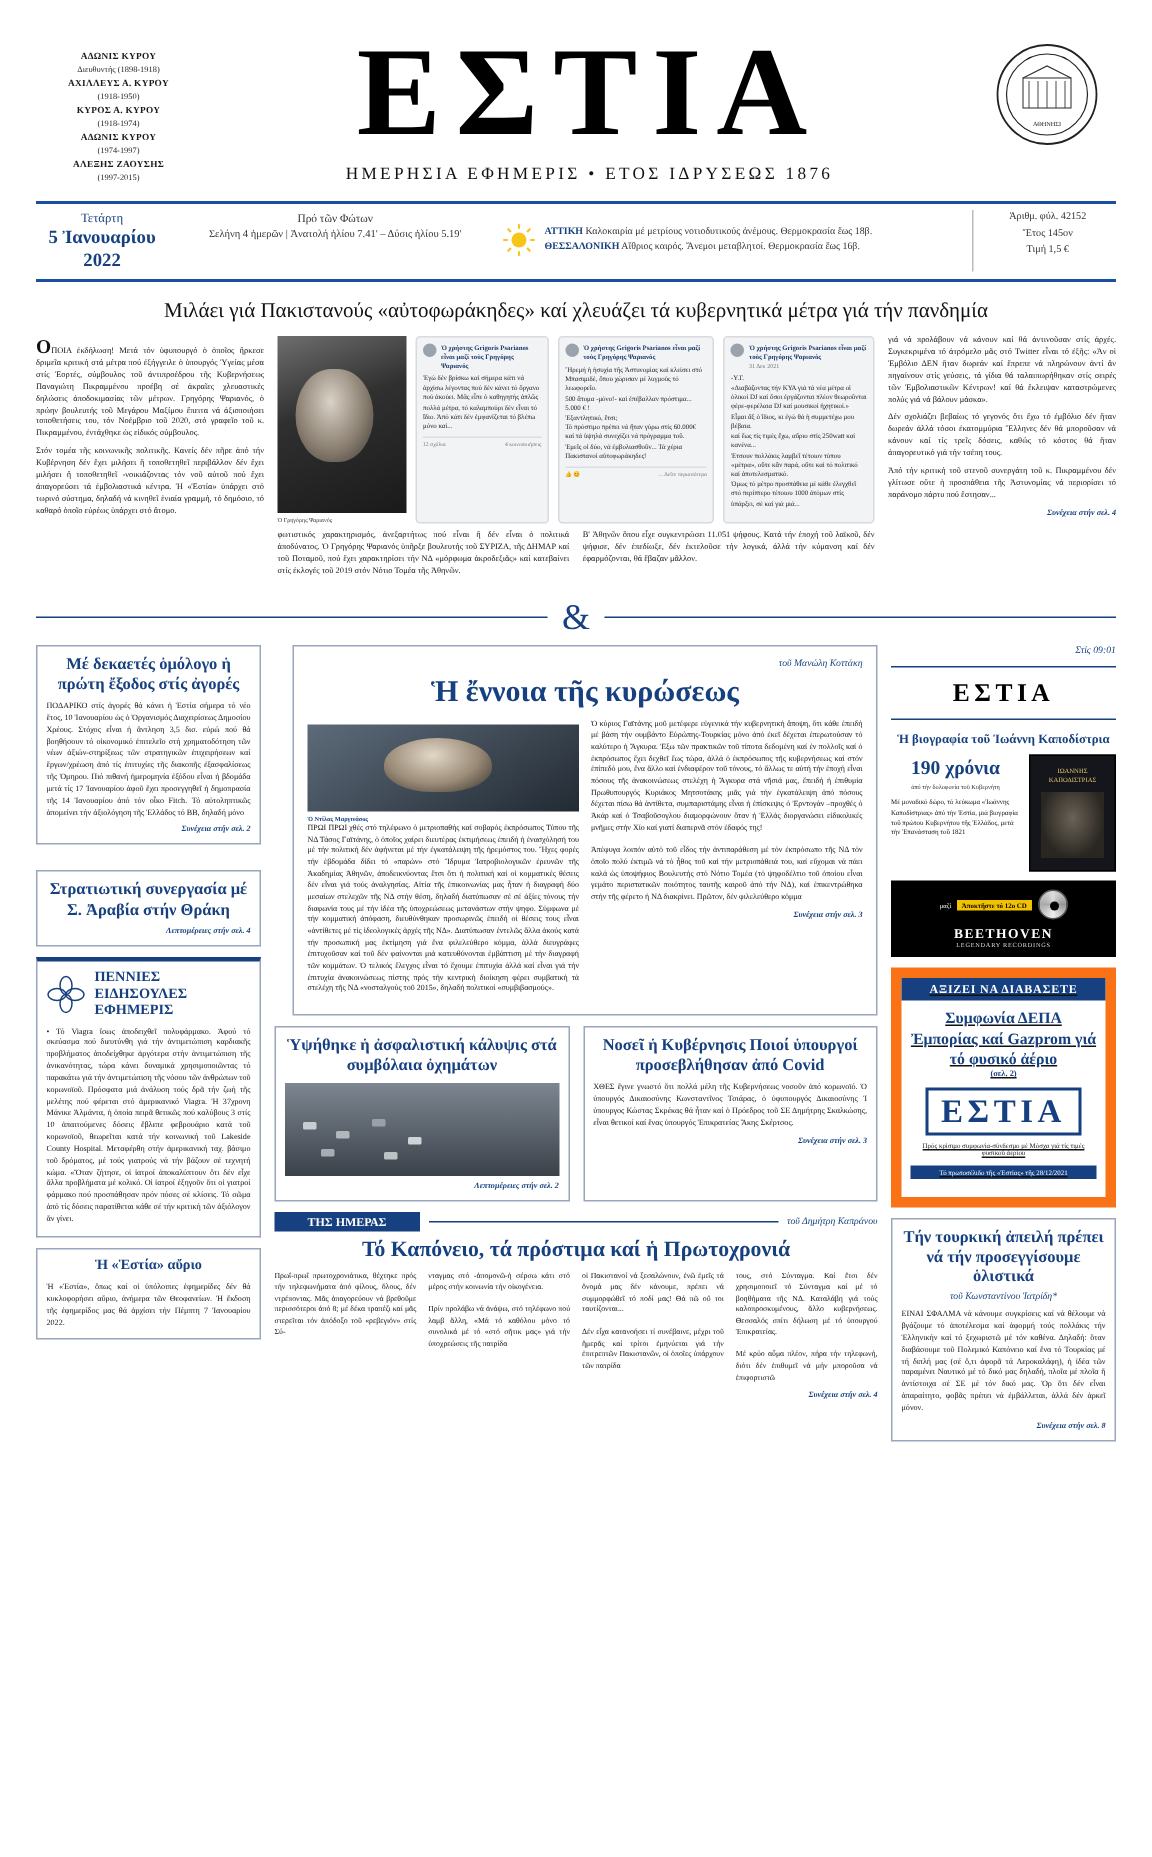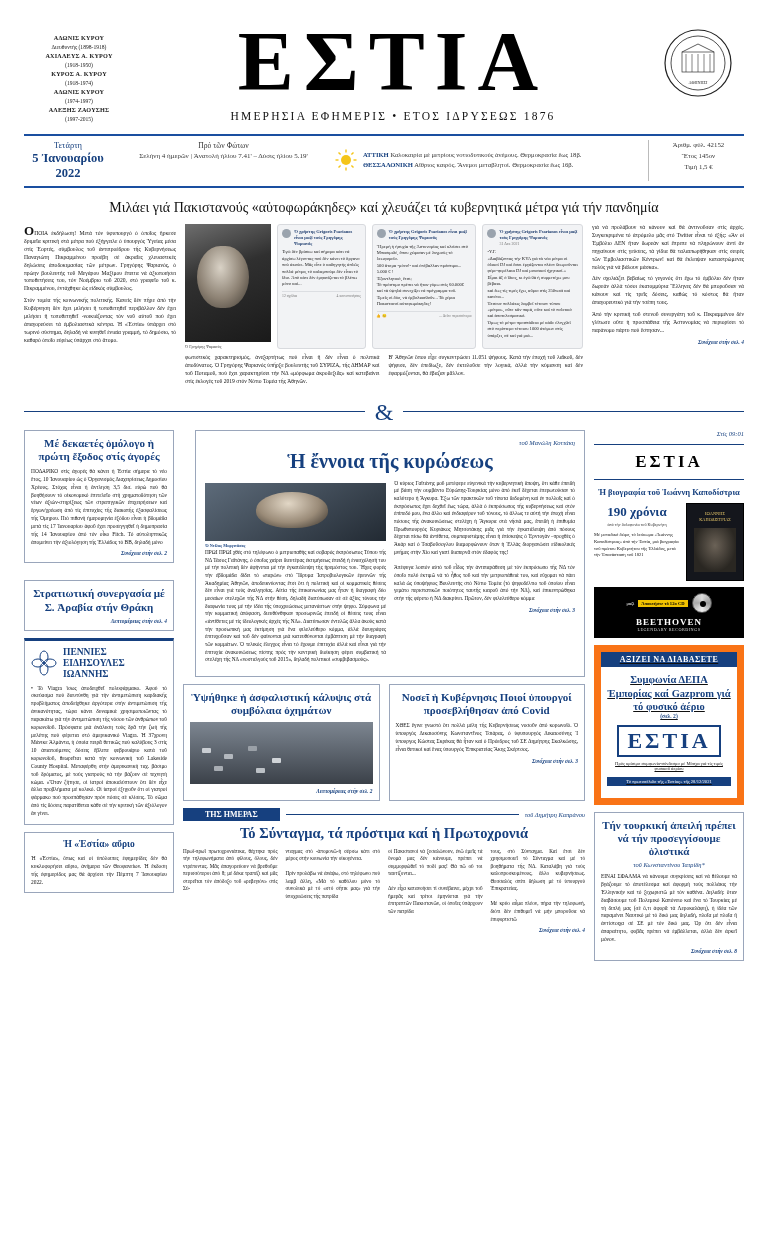--- a/index.html
+++ b/index.html
@@ -345,21 +345,21 @@
       <div class="pennies">
         <div class="pennies-head">
           <svg class="flower" viewBox="0 0 26 26">
             <g fill="none" stroke="#16407f" stroke-width="1">
               <ellipse cx="13" cy="7" rx="4" ry="6"></ellipse>
                 <ellipse cx="13" cy="19" rx="4" ry="6"></ellipse>
               <ellipse cx="7" cy="13" rx="6" ry="4"></ellipse>
                 <ellipse cx="19" cy="13" rx="6" ry="4"></ellipse>
             </g>
           </svg>
-          <div class="ptxt">ΠΕΝΝΙΕΣ ΕΙΔΗΣΟΥΛΕΣ ΙΩΑΝΝΗΣ</div>
+          <div class="ptxt">ΠΕΝΝΙΕΣ ΕΙΔΗΣΟΥΛΕΣ ΕΦΗΜΕΡΙΣ</div>
         </div>
         <div class="body-txt">• Τό Viagra ἴσως ἀποδειχθεῖ πολυφάρμακο. Ἀφού τό σκεύασμα πού διευτύνθη γιά τήν ἀντιμετώπιση καρδιακῆς προβλήματος ἀποδείχθηκε ἀργότερα στήν ἀντιμετώπιση τῆς ἀνικανότητας, τώρα κάνει δυναμικά χρησιμοποιῶντας τό παρακάτω γιά τήν ἀντιμετώπιση τῆς νόσου τῶν ἀνθρώπων τοῦ κορωνοϊοῦ. Πρόσφατα μιά ἀνάλυση τούς δρᾶ τήν ζωή τῆς μελέτης πού φέρεται στό ἀμερικανικό Viagra. Ἡ 37χρονη Μάνικε Ἀλμάντα, ἡ ὁποία πειρᾶ θετικῶς πού καλύβους 3 στίς 10 ἀπαιτούμενες δόσεις ἔβλεπε φεβρουάριο κατά τοῦ κορωνοϊοῦ, θεωρεῖται κατά τήν κοινωνική τοῦ Lakeside County Hospital. Μεταφέρθη στήν ἀμερικανική ταχ. βάσιμο τοῦ δρόματος, μέ τούς γιατρούς νά τήν βάζουν σέ τεχνητή κώμα. «Ὅταν ζήτησε, οἱ ἰατροί ἀποκαλύπτουν ὅτι δέν εἶχε ἄλλα προβλήματα μέ κολικό. Οἱ ἰατροί ἐξηγοῦν ὅτι οἱ γιατροί φάρμακο πού προσπάθησαν πρόν πόσες σέ κλίσεις. Τό σῶμα ἀπό τίς δόσεις παρατίθεται κάθε σέ τήν κριτική τῶν ἀξιόλογον ἄν γίνει.</div>
       </div>
 
       <div class="box" style="margin-top:7px">
         <div class="bt s5">Ἡ «Ἑστία» αὔριο</div>
         <div class="body-txt">Ἡ «Ἑστία», ὅπως καί οἱ ὑπόλοιπες ἐφημερίδες δέν θά κυκλοφορήσει αὔριο, ἀνήμερα τῶν Θεοφανείων. Ἡ ἔκδοση τῆς ἐφημερίδος μας θά ἀρχίσει τήν Πέμπτη 7 Ἰανουαρίου 2022.</div>
       </div>
     </div>
 
@@ -401,21 +401,21 @@
           <div class="more">Συνέχεια στήν σελ. 3</div>
         </div>
       </div>
 
       <div class="dayline">
         <div class="tag">ΤΗΣ ΗΜΕΡΑΣ</div>
         <div class="ln"></div>
         <div class="byline">τοῦ Δημήτρη Καπράνου</div>
       </div>
 
-      <div class="bt s4" style="margin-top:4px">Τό Σύνταγμα, τά πρόστιμα καί ἡ Πρωτοχρονιά</div>
+      <div class="bt s4" style="margin-top:4px">Τό Καπόνειο, τά πρόστιμα καί ἡ Πρωτοχρονιά</div>
       <div class="three">
         <div class="tc">
             <p>Πρωΐ-πρωΐ πρωτοχρονιάτικα, θέχτηκε πρός τήν τηλεφωνήματα ἀπό φίλους, ὅλους, δέν ντρέποντας. Μᾶς ἀπαγορεύουν νά βρεθοῦμε περισσότεροι ἀπό 8; μέ δέκα τραπέζι καί μᾶς στερεῖται τόν ἀπόδοξο τοῦ «ρεβεγιόν» στίς Σύ-</p>
           </div>
         <div class="tc">
             <p style="white-space:pre-line">νταγμας στό -ἀπομονῶ-ἡ σέρσω κάτι στό μέρος στήν κοινωνία τήν οἰκογένεια.
 
 Πρίν προλάβω νά ἀνάψω, στό τηλέφωνο πού λαμβ ἄλλη, «Μά τό καθόλου μόνο τό συνολικά μέ τό «στό σῆτικ μας» γιά τήν ὑποχρεώσεις τῆς πατρίδα</p>
           </div>
         <div class="tc">

